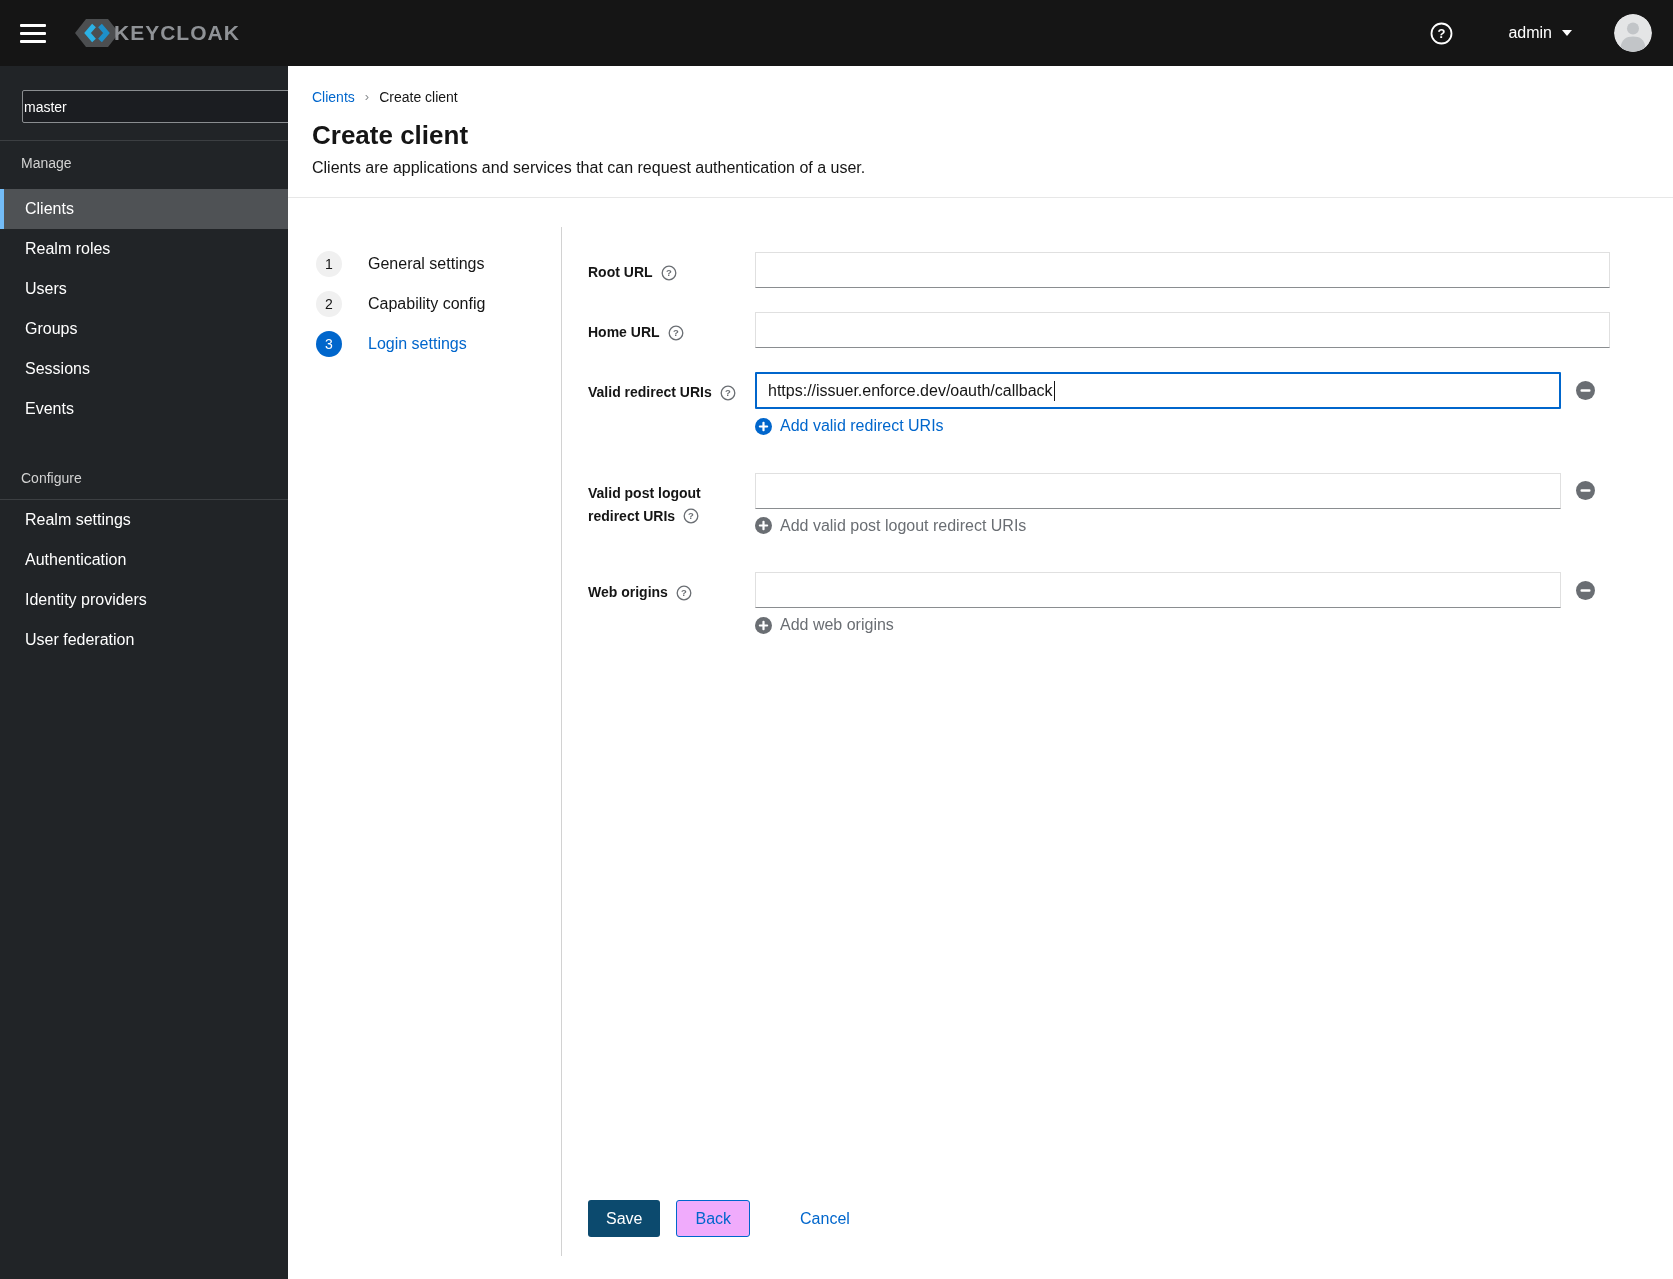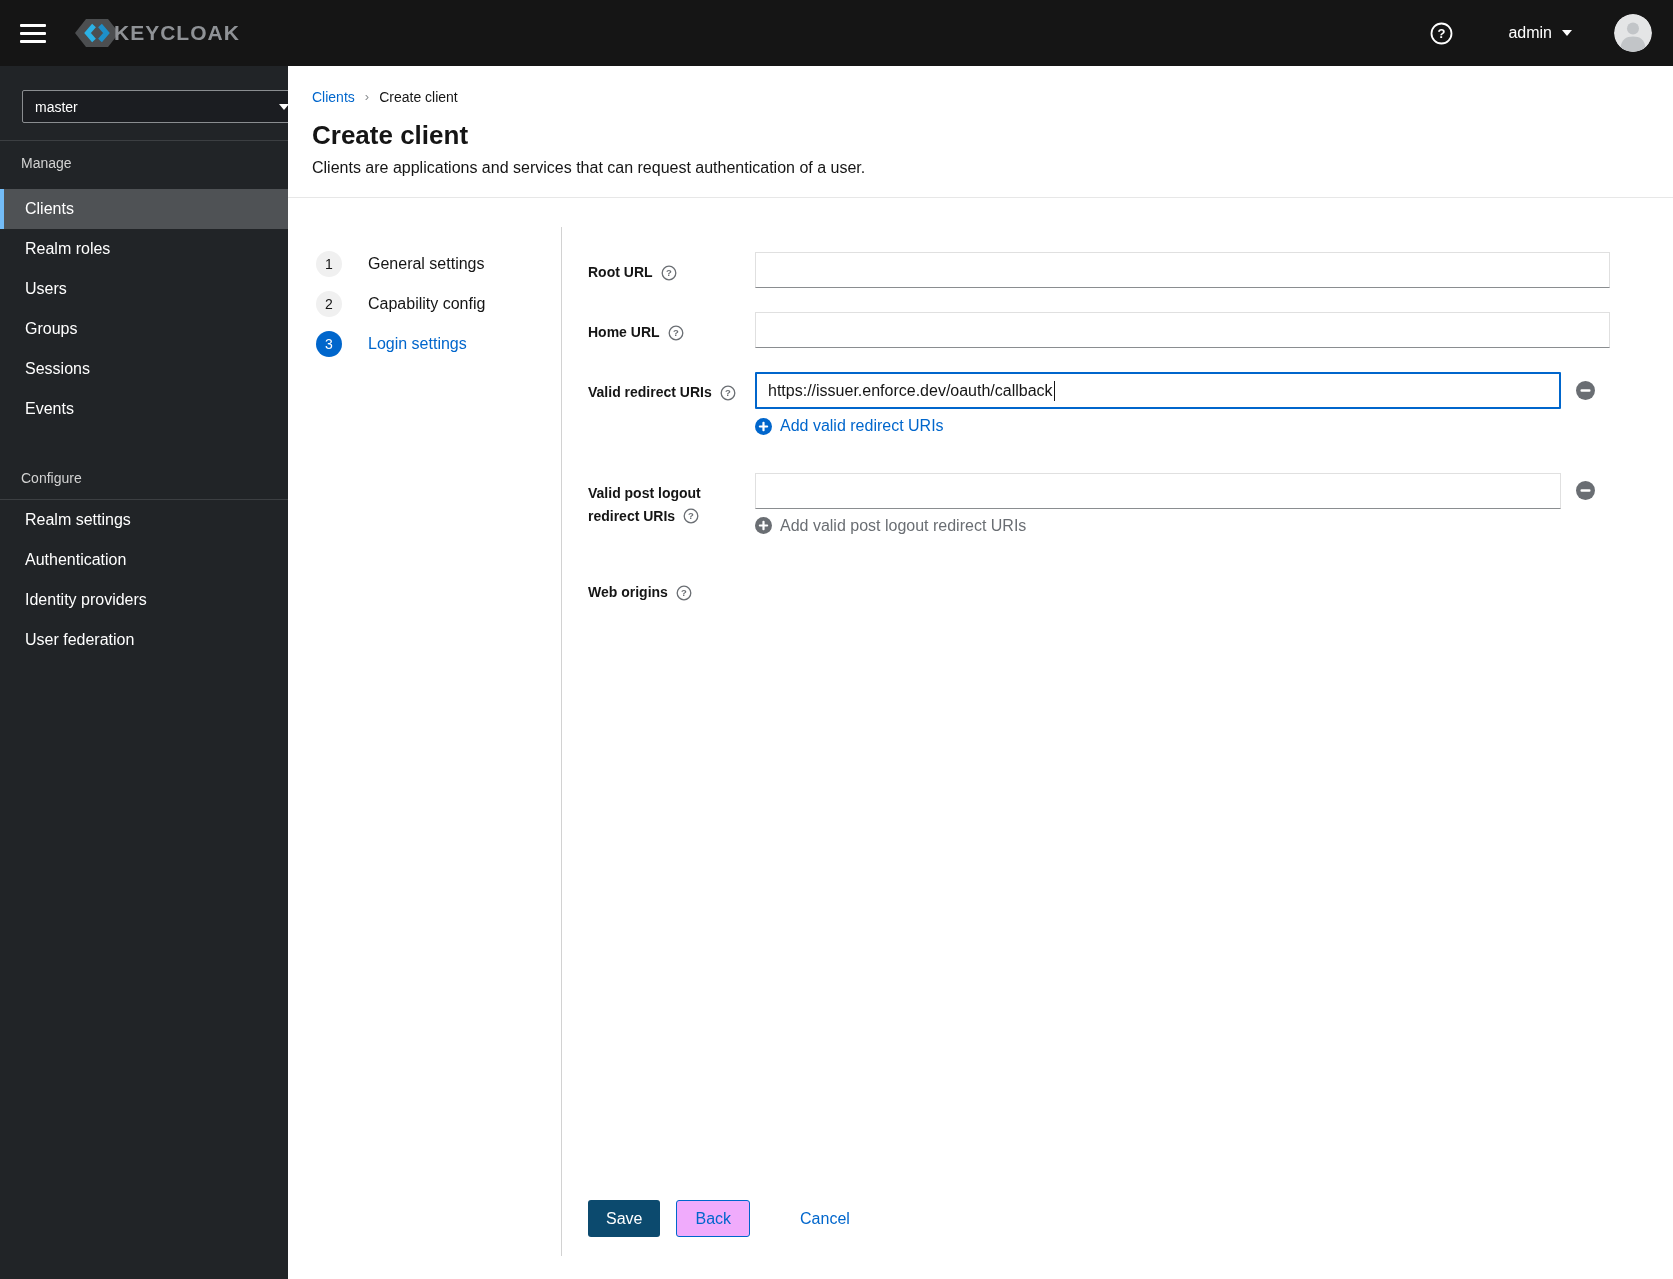--- a/index.html
+++ b/index.html
@@ -25,21 +25,21 @@
   .avatar { width:38px; height:38px; border-radius:50%; margin-right:21px; }
 
   
   .app { display:flex; height:1213px; }
 
   
   .sidebar { width:288px; background:#212427; flex:none; display:flex; flex-direction:column; }
   .realm-selector {
     margin:24px 22px 0 22px; height:33px; width:280px;
     background:#1b1d21; border:1px solid #8a8d90; border-radius:2px;
-    display:flex; align-items:center; padding:0 12px; cursor:pointer;
+    display:flex; align-items:center; padding:0 1px; cursor:pointer;
   }
   .realm-selector .realm-name { color:#fff; font-size:14px; flex:1; text-align:left; }
   .sb-divider { border:none; border-top:1px solid #3c3f42; margin-top:17px; }
   .nav-section-title { margin:13px 0 0 21px; font-size:14px; line-height:18px; color:#d2d2d2; }
   .nav-list { list-style:none; margin-top:17px; }
   .nav-item {
     height:40px; display:flex; align-items:center; padding-left:21px;
     color:#fff; font-size:16px; cursor:pointer; border-left:4px solid transparent;
   }
   .nav-item.selected { background:#4f5255; border-left:4px solid #73bcf7; }
@@ -348,20 +348,39 @@
             <span class="lbl-line">
               <span>Web origins</span>
               <span class="help-icon">
                 <svg width="16" height="16" viewBox="0 0 16 16">
                     <circle cx="8" cy="8" r="6.8" fill="none" stroke="#6a6e73" stroke-width="1.3"></circle>
                     <text x="8" y="11.2" text-anchor="middle" font-size="9.5" font-weight="bold" fill="#6a6e73" font-family="Liberation Sans, sans-serif">?</text>
                   </svg>
               </span>
             </span>
           </div>
+          <div class="f-control">
+            <div class="uri-row">
+              <input class="pf-input" type="text" value="" style="">
+              <button class="minus-btn">
+                <svg width="19" height="19" viewBox="0 0 19 19">
+                    <circle cx="9.5" cy="9.5" r="9.5" fill="#6a6e73"></circle>
+                    <rect x="4.5" y="8.3" width="10" height="2.4" rx="1" fill="#ffffff"></rect>
+                  </svg>
+              </button>
+            </div>
+            <button class="add-link disabled">
+              <svg width="17" height="17" viewBox="0 0 17 17">
+                  <circle cx="8.5" cy="8.5" r="8.5" fill="#6a6e73"></circle>
+                  <rect x="3.8" y="7.4" width="9.4" height="2.2" rx="1" fill="#ffffff"></rect>
+                  <rect x="7.4" y="3.8" width="2.2" height="9.4" rx="1" fill="#ffffff"></rect>
+                </svg>
+              <span>Add web origins</span>
+            </button>
+          </div>
         </div>
 
         <div class="action-bar">
           <button class="btn btn-primary">Save</button>
           <button class="btn btn-secondary">Back</button>
           <button class="btn btn-link">Cancel</button>
         </div>
       </div>
     </div>
   </main>

